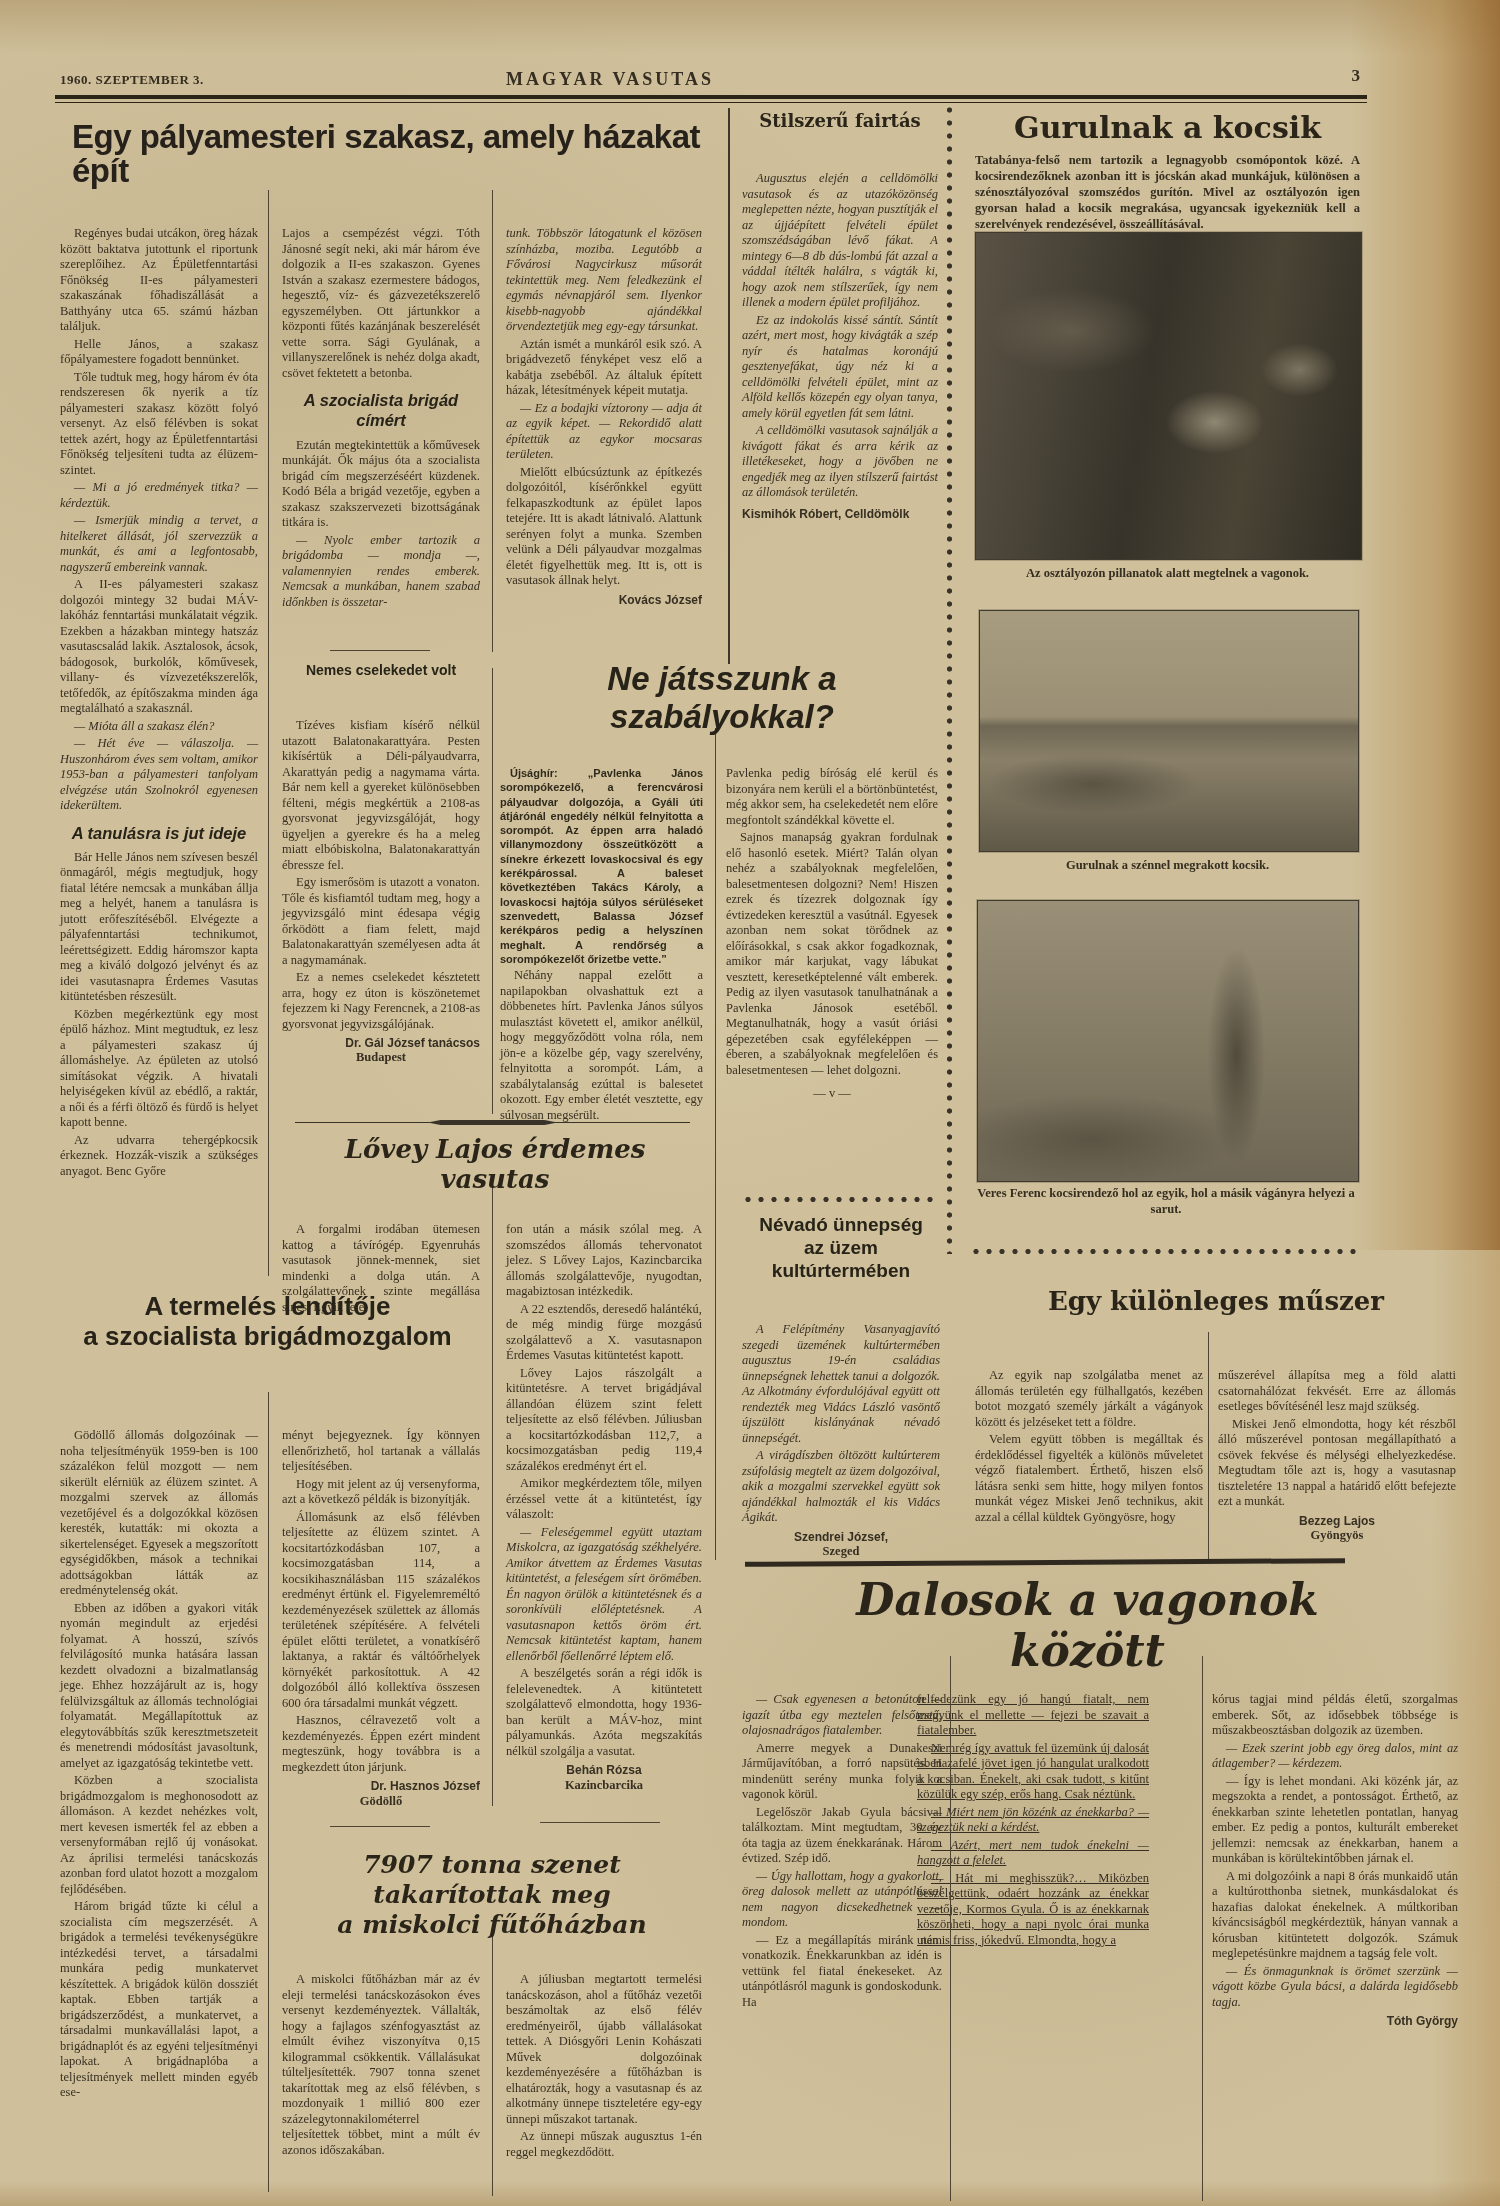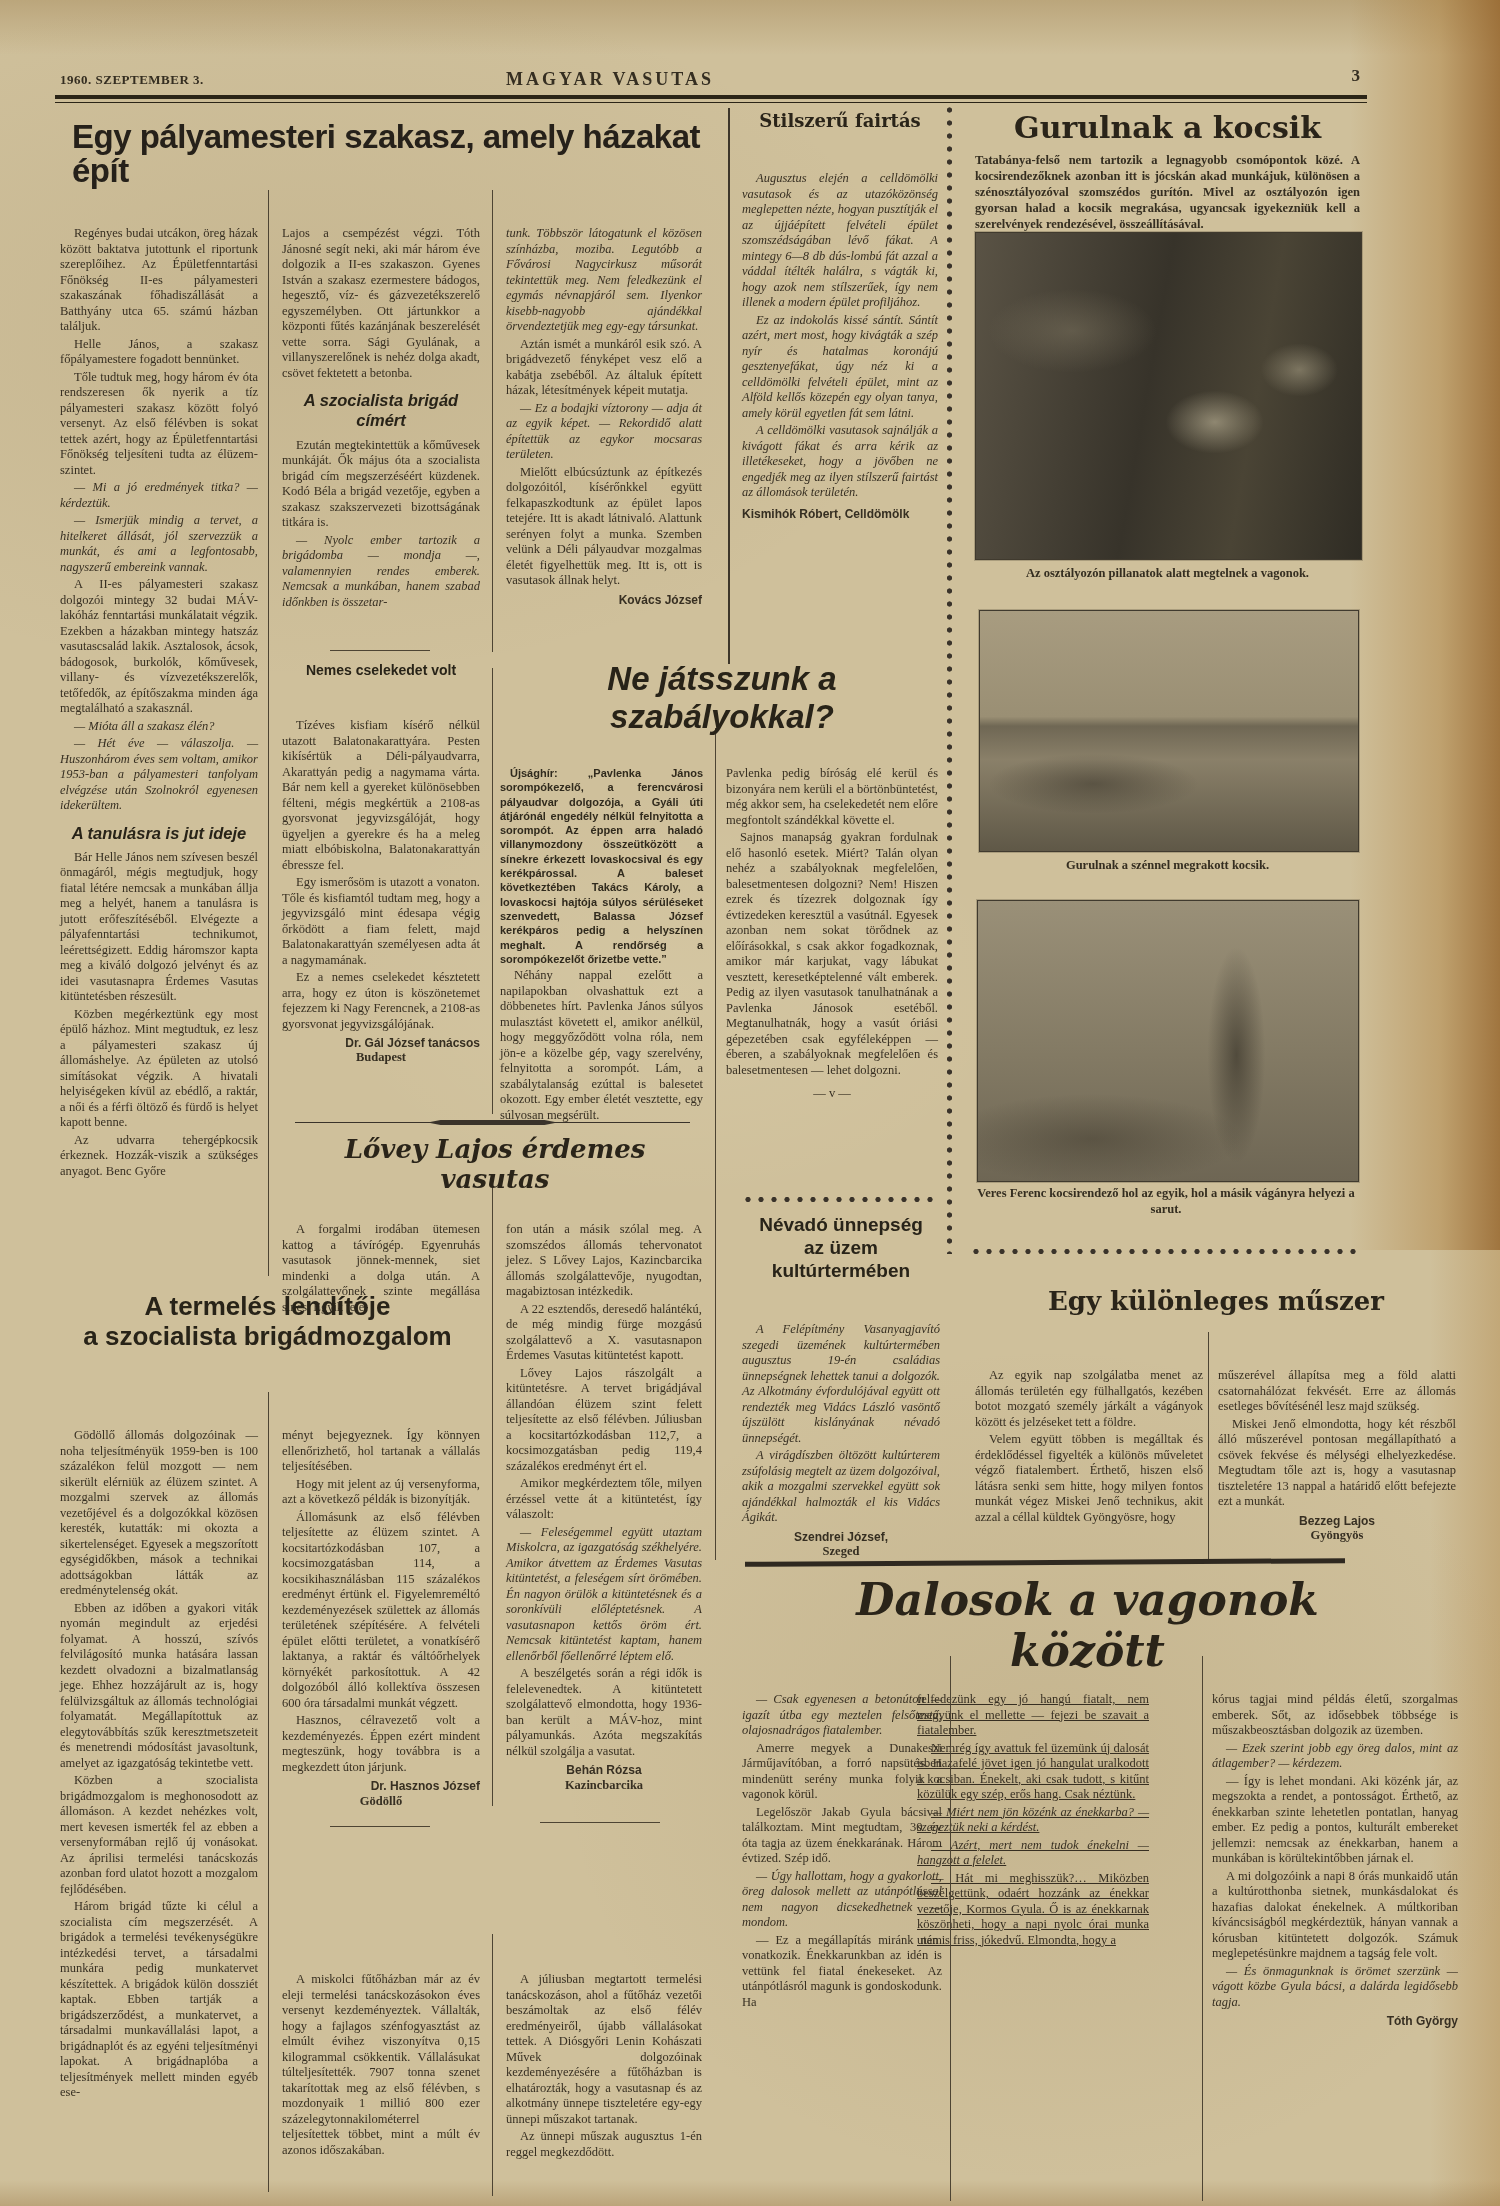--- a/index.html
+++ b/index.html
@@ -215,20 +215,24 @@
         <p>Állomásunk az első félévben teljesítette az élüzem szintet. A kocsitartózkodásban 107, a kocsimozgatásban 114, a kocsikihasználásban 115 százalékos eredményt értünk el. Figyelemreméltó kezdeményezések születtek az állomás területének szépítésére. A felvételi épület előtti területet, a vonatkísérő laktanya, a raktár és váltóőrhelyek környékét parkosítottuk. A 42 dolgozóból álló kollektíva összesen 600 óra társadalmi munkát végzett.</p>
         <p>Hasznos, célravezető volt a kezdeményezés. Éppen ezért mindent megteszünk, hogy továbbra is a megkezdett úton járjunk.</p>
       </div>
     <div class="sig">Dr. Hasznos József</div>
     <div class="sigr2" style="text-align:center;">Gödöllő</div>
   </div>
   <div class="abs vr" style="left:268px;top:1392px;height:800px;"></div>
   <div class="abs hr1" style="left:330px;top:1826px;width:100px;"></div>
 
   <div class="abs hr1" style="left:540px;top:1822px;width:120px;"></div>
+  <div class="abs h-serif h-it" style="left:285px;top:1850px;width:414px;font-size:25px;line-height:1.2;">
+    <div>7907 tonna szenet takarítottak meg</div>
+    <div>a miskolci fűtőházban</div>
+  </div>
   <div class="abs col" style="left:282px;top:1932px;width:198px;">
     <div>
         <p>A miskolci fűtőházban már az év eleji termelési tanácskozásokon éves versenyt kezdeményeztek. Vállalták, hogy a fajlagos szénfogyasztást az elmúlt évihez viszonyítva 0,15 kilogrammal csökkentik. Vállalásukat túlteljesítették. 7907 tonna szenet takarítottak meg az első félévben, s mozdonyaik 1 millió 800 ezer százelegytonnakilométerrel teljesítettek többet, mint a múlt év azonos időszakában.</p>
       </div>
   </div>
   <div class="abs col" style="left:506px;top:1932px;width:196px;">
     <div>
         <p>A júliusban megtartott termelési tanácskozáson, ahol a fűtőház vezetői beszámoltak az első félév eredményeiről, újabb vállalásokat tettek. A Diósgyőri Lenin Kohászati Művek dolgozóinak kezdeményezésére a fűtőházban is elhatározták, hogy a vasutasnap és az alkotmány ünnepe tiszteletére egy-egy ünnepi műszakot tartanak.</p>
         <p>Az ünnepi műszak augusztus 1-én reggel megkezdődött.</p>
       </div>

